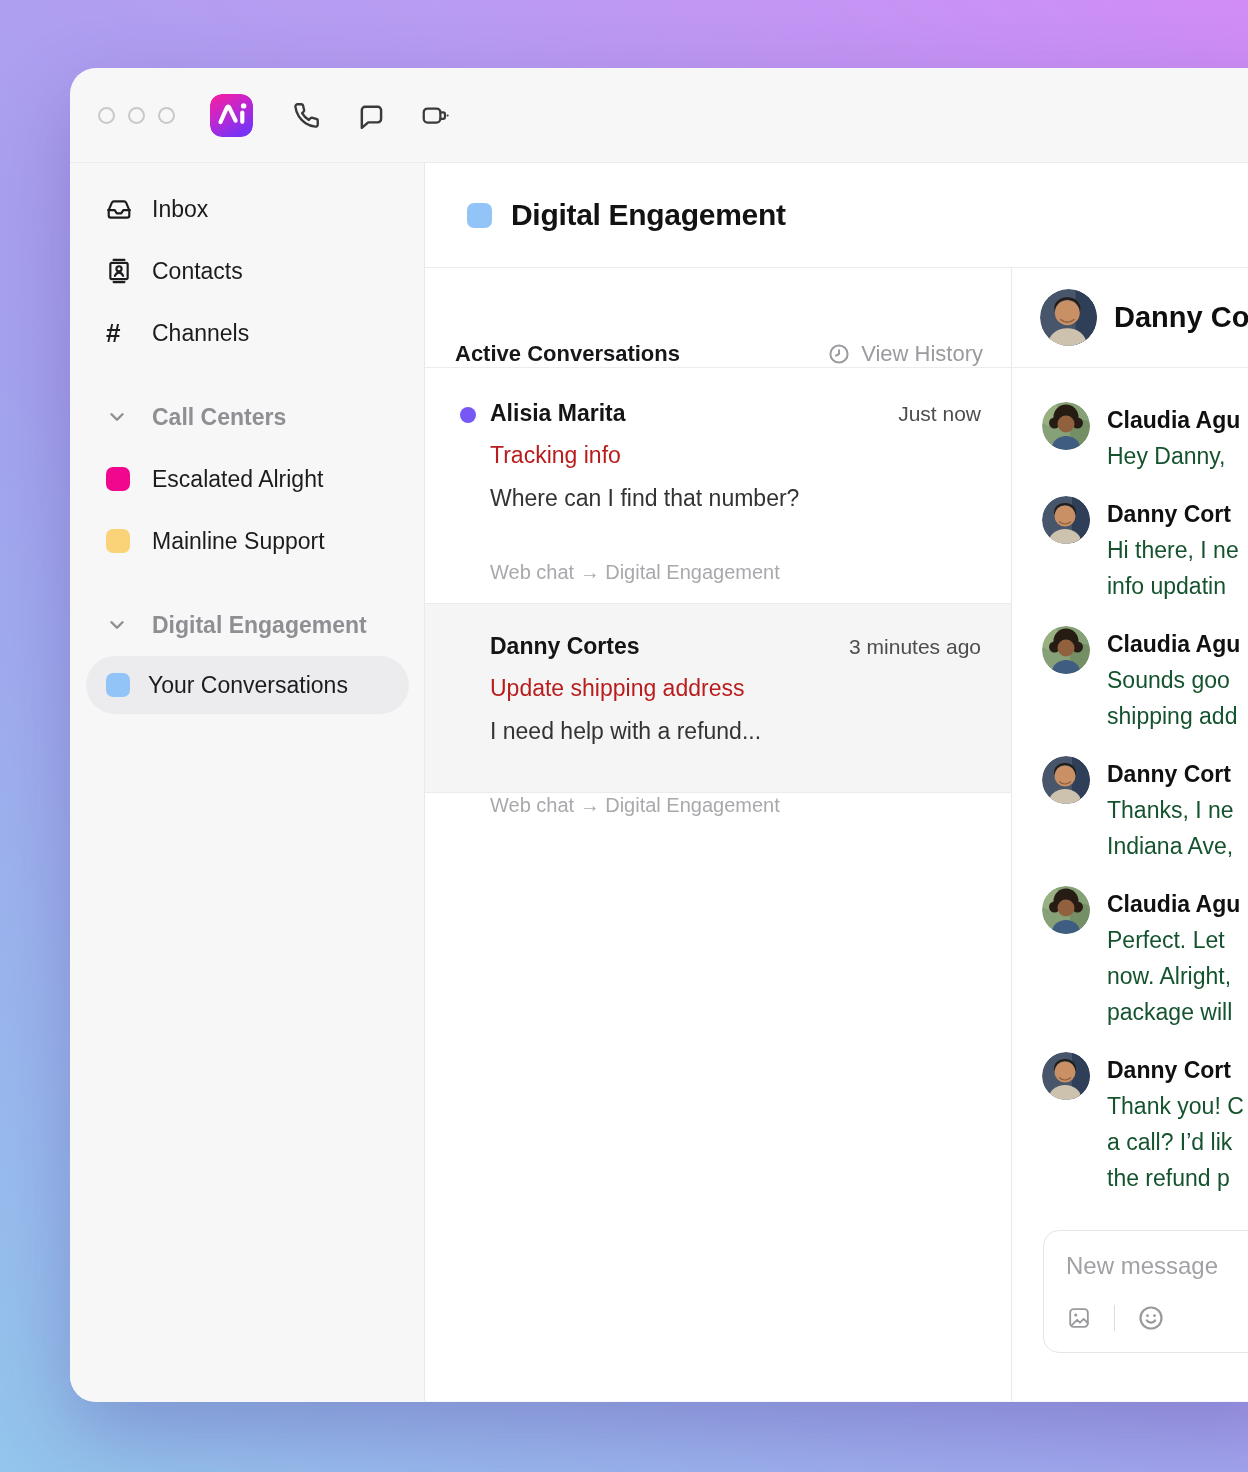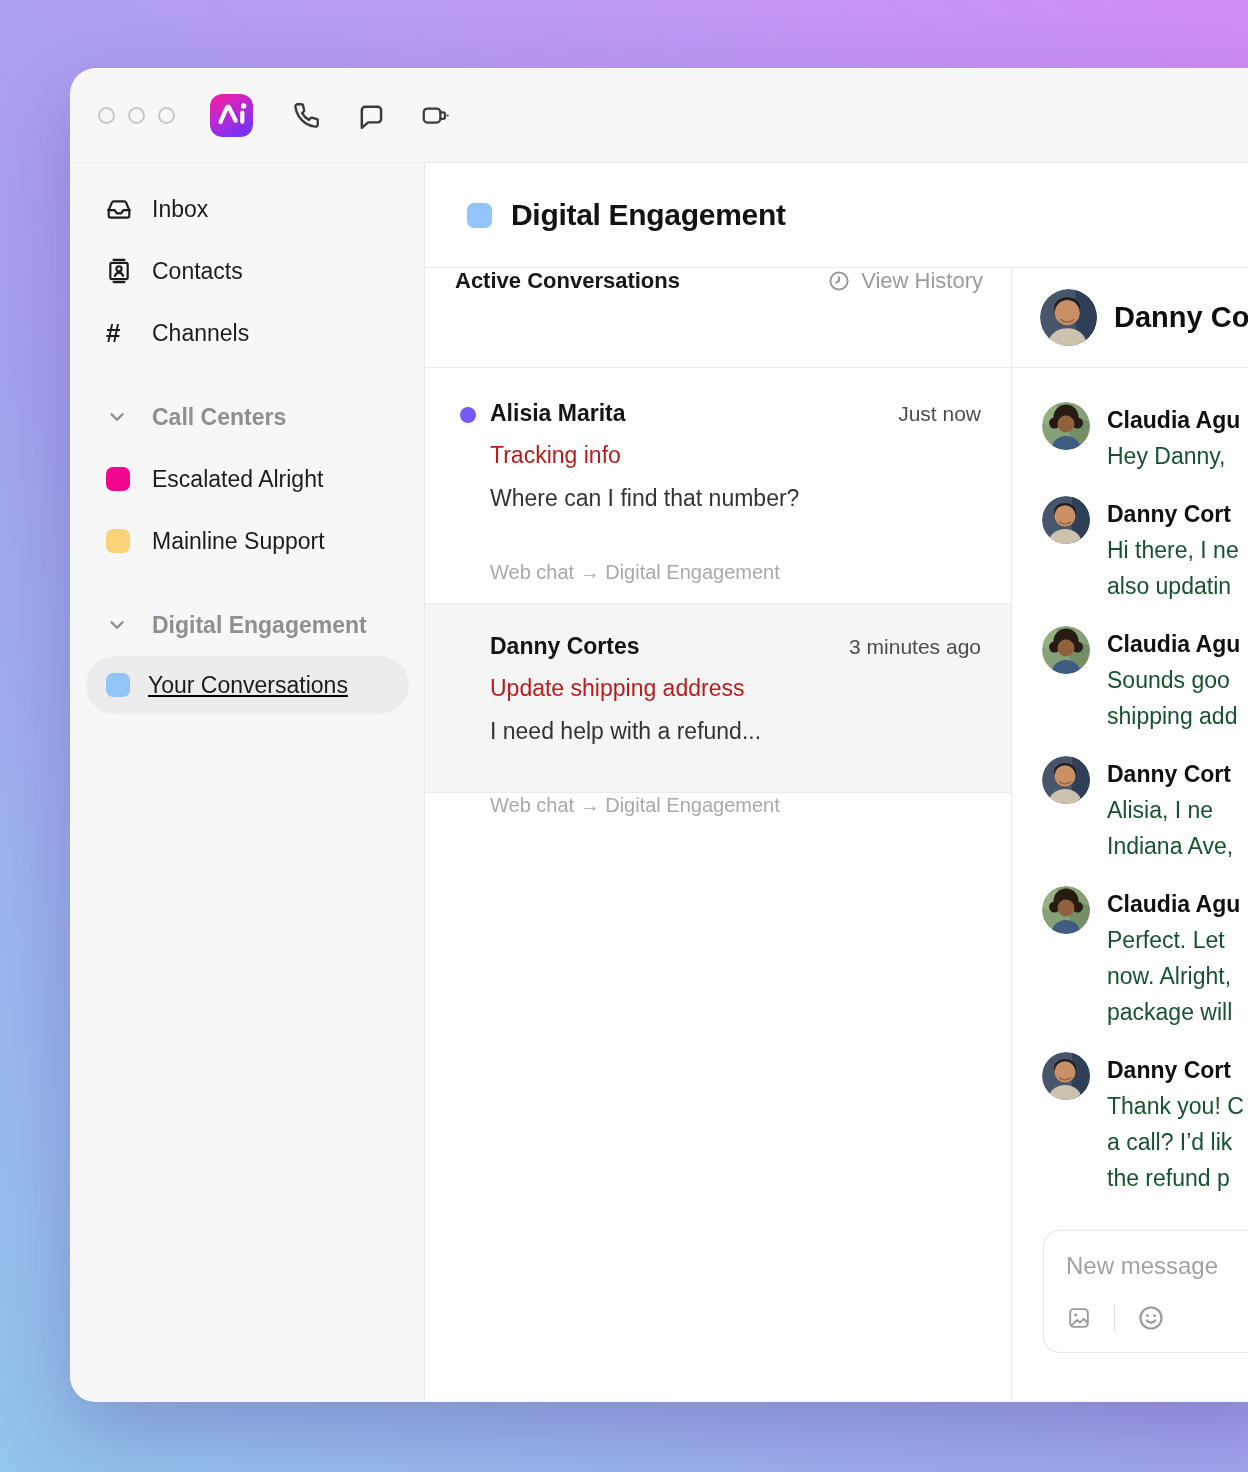--- a/index.html
+++ b/index.html
@@ -25,30 +25,30 @@
   .sidebar{width:355px;box-sizing:border-box;border-right:1px solid #e9e9eb;background:#f7f7f8;padding-top:15px;flex:none;}
   .content{flex:1;display:flex;flex-direction:column;background:#fff;min-width:0;}
   
   .nav-item,.sec-head{height:62px;display:flex;align-items:center;padding-left:36px;cursor:default;}
   .slot{width:28px;display:flex;justify-content:flex-start;align-items:center;flex:none;color:#1c1c1e;}
   .nav-label{margin-left:18px;font-size:23px;font-weight:500;color:#1c1c1e;white-space:nowrap;}
   .hash{font-size:26px;font-weight:600;color:#1c1c1e;line-height:1;}
   .sec-head{margin-top:22px;}
   .sec-label{margin-left:18px;font-size:23px;font-weight:700;color:#8e8e93;white-space:nowrap;}
   .sq{width:24px;height:24px;border-radius:7px;flex:none;}
-  .pill{margin:0 15px 0 16px;border-radius:29px;background:#ececee;height:58px;padding-left:20px;display:flex;align-items:center;text-decoration:underline;}
+  .pill{margin:0 15px 0 16px;border-radius:29px;background:#ececee;height:58px;padding-left:20px;display:flex;align-items:center;}
   .pill .nav-label{margin-left:18px;}
   
   .titlerow{height:105px;flex:none;border-bottom:1px solid #ececee;display:flex;align-items:center;padding-left:42px;box-sizing:border-box;}
   .title-sq{width:25px;height:25px;border-radius:7px;flex:none;}
   .page-title{margin-left:19px;font-size:30px;font-weight:700;color:#121212;letter-spacing:-.3px;white-space:nowrap;}
   
   .contentrow{flex:1;display:flex;min-height:0;}
   .listpanel{width:587px;flex:none;box-sizing:border-box;border-right:1px solid #e9e9eb;display:flex;flex-direction:column;}
-  .list-head{height:100px;flex:none;border-bottom:1px solid #ececee;display:flex;align-items:flex-start;padding:0 28px 0 30px;box-sizing:border-box;}
+  .list-head{height:100px;flex:none;border-bottom:1px solid #ececee;display:flex;align-items:flex-end;padding:0 28px 0 30px;box-sizing:border-box;}
   .list-head-title{font-size:22px;font-weight:700;color:#17171a;white-space:nowrap;}
   .spacer{flex:1;}
   .view-history{display:flex;align-items:center;gap:10px;color:#9b9b9f;cursor:pointer;}
   .view-history span{font-size:22px;white-space:nowrap;}
   .convo{position:relative;box-sizing:border-box;padding:30px 30px 0 65px;height:235px;}
   .convo.selected{height:190px;padding-top:27px;background:#f5f5f6;border-top:1px solid #ebebec;border-bottom:1px solid #ebebec;}
   .dot{position:absolute;left:35px;top:39px;width:16px;height:16px;border-radius:50%;}
   .convo-top{display:flex;align-items:baseline;}
   .convo-name{font-size:23px;font-weight:700;color:#141414;line-height:30px;white-space:nowrap;}
   .convo-time{margin-left:auto;font-size:21px;color:#4d4d4f;line-height:30px;white-space:nowrap;}
@@ -285,21 +285,21 @@
               <span class="avatar av-msg" data-variant="man">
                 <svg class="av-man" viewBox="0 0 48 48">
                     <use href="#sym-man"></use>
                   </svg>
 
               </span>
               <div class="msg-body">
                 <div class="msg-author">Danny Cort</div>
                 <div>
                     <div class="msg-line">Hi there, I ne</div>
-                    <div class="msg-line">also updatin</div>
+                    <div class="msg-line">info updatin</div>
                   </div>
               </div>
             </div>
             <div class="msg">
               <span class="avatar av-msg" data-variant="woman">
 
                 <svg class="av-woman" viewBox="0 0 48 48">
                     <use href="#sym-woman"></use>
                   </svg>
               </span>
@@ -314,21 +314,21 @@
             <div class="msg">
               <span class="avatar av-msg" data-variant="man">
                 <svg class="av-man" viewBox="0 0 48 48">
                     <use href="#sym-man"></use>
                   </svg>
 
               </span>
               <div class="msg-body">
                 <div class="msg-author">Danny Cort</div>
                 <div>
-                    <div class="msg-line">Alisia, I ne</div>
+                    <div class="msg-line">Thanks, I ne</div>
                     <div class="msg-line">Indiana Ave,</div>
                   </div>
               </div>
             </div>
             <div class="msg">
               <span class="avatar av-msg" data-variant="woman">
 
                 <svg class="av-woman" viewBox="0 0 48 48">
                     <use href="#sym-woman"></use>
                   </svg>

